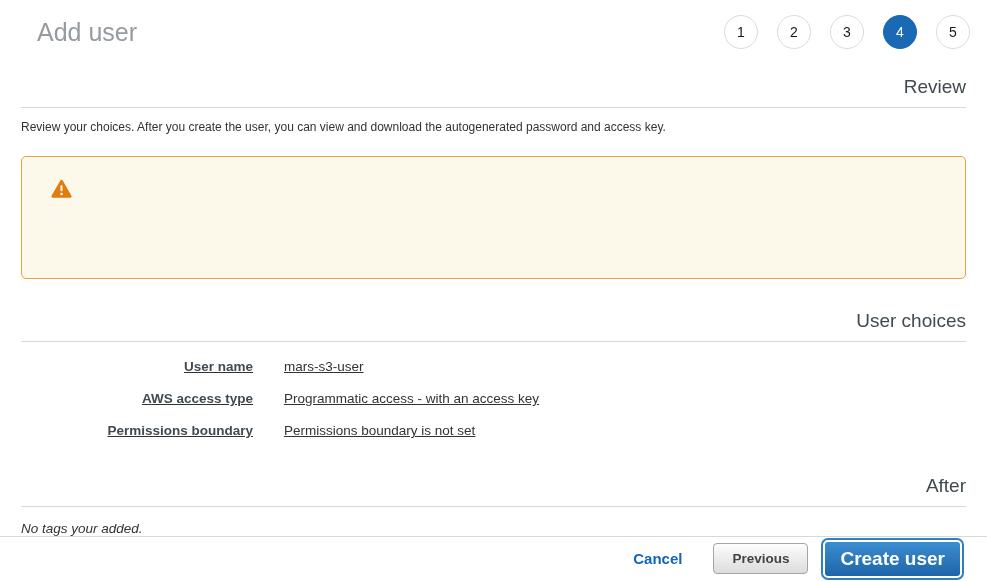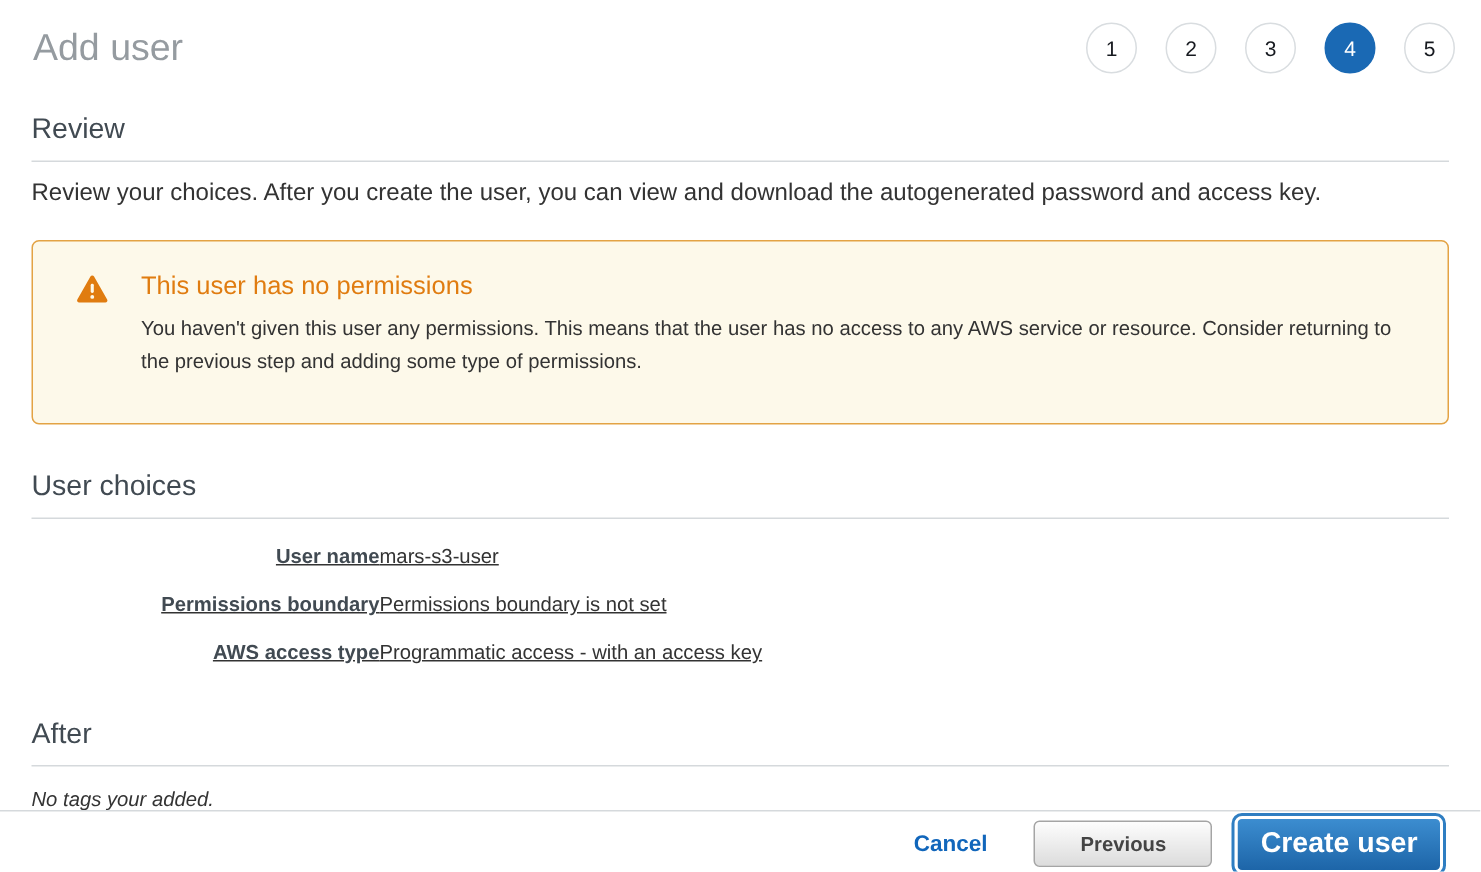--- a/index.html
+++ b/index.html
@@ -17,46 +17,46 @@
   body {
     width: 987px; height: 581px;
     background: #ffffff;
     font-family: "Liberation Sans", sans-serif;
     color: var(--body-gray);
     display: flex; flex-direction: column;
     overflow: hidden;
   }
   .wizard-header {
     display: flex; justify-content: space-between; align-items: center;
-    padding: 15px 17px 0 22px;
+    padding: 15px 17px 0 37px;
   }
   .page-title {
     font-size: 25px; font-weight: 400; color: #959ba0; margin: 0;
   }
   .steps { display: flex; gap: 19px; }
   .step {
     width: 34px; height: 34px; border-radius: 50%;
     border: 1px solid #d9dde0; background: #fff;
     display: flex; align-items: center; justify-content: center;
     font-size: 14px; color: #16191f;
   }
   .step.active {
     background: var(--active-step-blue);
     border-color: var(--active-step-blue);
     color: #fff;
   }
   main { padding: 0 21px; flex: 1 1 auto; }
   h2.section-heading {
-    font-size: 19px; font-weight: 400; color: var(--heading-gray); margin: 0;
+    font-size: 19px; font-weight: 400; color: var(--heading-gray); margin: 0; text-align: right;
   }
   .section-rule {
     border: 0; border-top: 1px solid var(--divider); margin: 9px 0 0 0;
   }
   .review-section { margin-top: 27px; }
-  .review-description { margin: 12px 0 0 0; font-size: 16px; color: var(--body-gray); }
+  .review-description { margin: 12px 0 0 0; font-size: 12px; color: var(--body-gray); }
   .warning-box {
     margin-top: 22px;
     display: flex; align-items: flex-start;
     background: var(--warning-bg);
     border: 1px solid var(--warning-border);
     border-radius: 5px;
     padding: 20px 20px 24px 15px;
     min-height: 123px;
   }
   .warning-icon-wrap { margin: 2px 22px 0 14px; flex: 0 0 auto; }
@@ -65,37 +65,37 @@
     margin-top: 7px; font-size: 13.5px; line-height: 22px;
     color: var(--body-gray); max-width: 860px;
   }
   .user-details-section { margin-top: 31px; }
   .detail-rows { margin-top: 6px; }
   .detail-row { display: flex; margin-top: 17px; font-size: 13.5px; text-decoration: underline; }
   .detail-label {
     width: 232px; flex: 0 0 auto; text-align: right;
     font-weight: bold; color: var(--heading-gray);
   }
-  .detail-value { color: var(--body-gray); }
+  .detail-value { margin-left: 31px; color: var(--body-gray); }
   .tags-section { margin-top: 37px; }
   .tags-empty { margin: 14px 0 0 0; font-size: 13.5px; font-style: italic; }
   footer {
     flex: 0 0 auto; margin-top: auto;
     border-top: 1px solid var(--divider);
     height: 48px; padding: 0 21px 4px 21px;
     display: flex; justify-content: flex-end; align-items: center; gap: 15px;
   }
   .cancel-link {
     font-size: 15px; font-weight: bold; color: var(--accent-blue);
     text-decoration: none; margin-right: 16px; cursor: pointer;
   }
   button { font-family: "Liberation Sans", sans-serif; cursor: pointer; }
   .btn-secondary {
     font-size: 13.5px; font-weight: bold; color: #444;
-    padding: 7px 30px;
+    padding: 7px 18px;
     background: linear-gradient(#fdfdfd, #dcdcdc);
     border: 1px solid #a5a5a5; border-radius: 4px;
   }
   .btn-primary {
     font-size: 19px; font-weight: bold; color: #fff;
     padding: 6px 15px;
     background: linear-gradient(#3c8dd0, #1d65a8);
     border: 2px solid #ffffff;
     outline: 2px solid #2f7ec2;
     border-radius: 5px;
@@ -123,42 +123,38 @@
     <p class="review-description">Review your choices. After you create the user, you can view and download the autogenerated password and access key.</p>
 
     <div class="warning-box">
       <span class="warning-icon-wrap">
         <svg width="21" height="19" viewBox="0 0 24 22" aria-hidden="true">
           <path d="M10.6 1.6 L0.5 19.3 a1.6 1.6 0 0 0 1.4 2.4 h20.2 a1.6 1.6 0 0 0 1.4 -2.4 L13.4 1.6 a1.6 1.6 0 0 0 -2.8 0 Z" fill="#e07c10"></path>
           <rect x="10.8" y="7.2" width="2.4" height="7" rx="1.1" fill="#fdf9ea"></rect>
           <circle cx="12" cy="17.3" r="1.5" fill="#fdf9ea"></circle>
         </svg>
       </span>
-      <div class="warning-text">
-        <div class="warning-title">This user has no permissions</div>
-        <div class="warning-body">You haven't given this user any permissions. This means that the user has no access to any AWS service or resource. Consider returning to the previous step and adding some type of permissions.</div>
-      </div>
     </div>
   </section>
 
   <section class="user-details-section">
     <h2 class="section-heading">User choices</h2>
     <hr class="section-rule">
     <div class="detail-rows" id="detail-rows">
         <div class="detail-row">
           <div class="detail-label">User name</div>
           <div class="detail-value">mars-s3-user</div>
         </div>
         <div class="detail-row">
+          <div class="detail-label">AWS access type</div>
+          <div class="detail-value">Programmatic access - with an access key</div>
+        </div>
+        <div class="detail-row">
           <div class="detail-label">Permissions boundary</div>
           <div class="detail-value">Permissions boundary is not set</div>
-        </div>
-        <div class="detail-row">
-          <div class="detail-label">AWS access type</div>
-          <div class="detail-value">Programmatic access - with an access key</div>
         </div>
       </div>
   </section>
 
   <section class="tags-section">
     <h2 class="section-heading">After</h2>
     <hr class="section-rule">
     <p class="tags-empty">No tags your added.</p>
   </section>
 </main>

